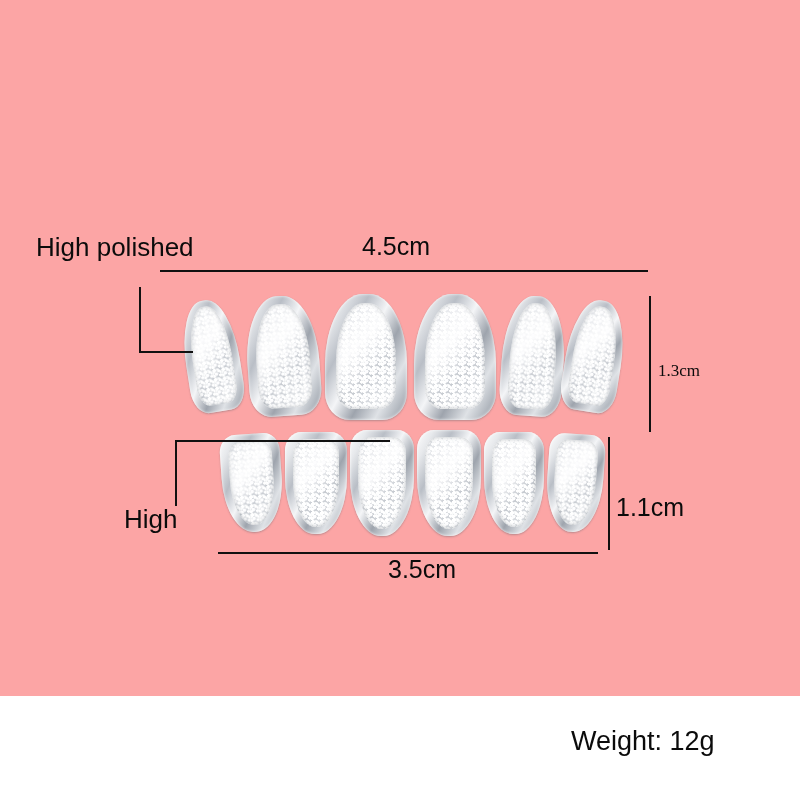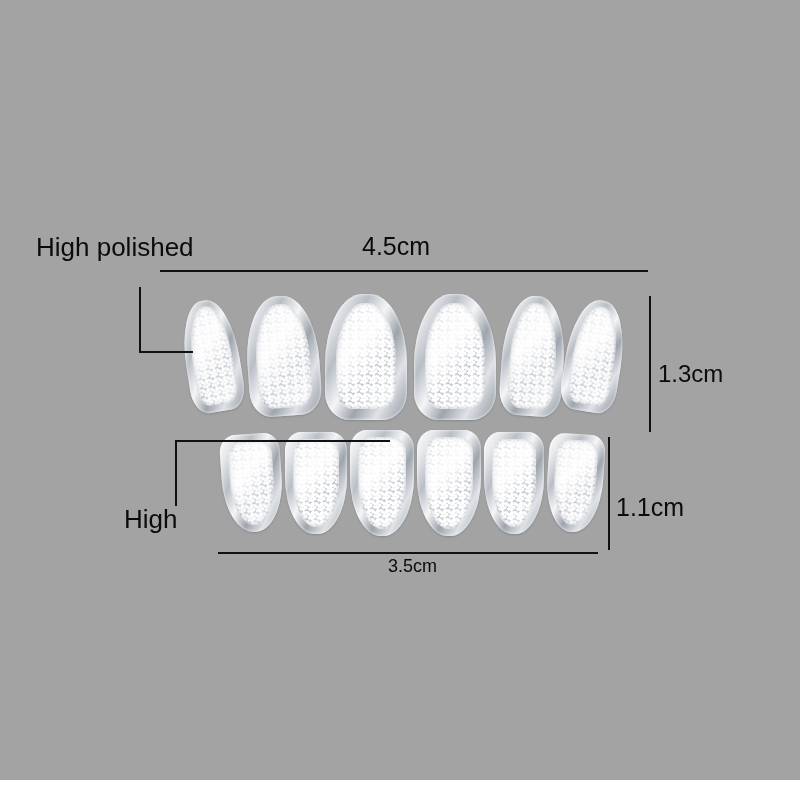--- a/index.html
+++ b/index.html
@@ -9,22 +9,22 @@
   body {
     width: 800px;
     height: 800px;
     background: #ffffff;
     font-family: "Liberation Sans", sans-serif;
     overflow: hidden;
   }
   #canvas {
     position: relative;
     width: 800px;
-    height: 780px;
-    background: #a3a3a3;
+    height: 696px;
+    background: #fca5a5;
   }
 
   
   .label {
     position: absolute;
     color: #0b0b0b;
     font-family: "Liberation Sans", sans-serif;
     white-space: nowrap;
     line-height: 1;
   }
@@ -39,26 +39,27 @@
     font-size: 26px;
   }
   #label-width-top {
     left: 362px;
     top: 234px;
     font-size: 25px;
   }
   #label-width-bottom {
     left: 388px;
     top: 557px;
-    font-size: 18px;
+    font-size: 25px;
   }
   #label-height-top {
     left: 658px;
     top: 362px;
-    font-size: 24px;
+    font-size: 17px;
+    font-family: Liberation Serif, serif;
   }
   #label-height-bottom {
     left: 616px;
     top: 486px;
     font-size: 25px;
     margin-top: 9px;
   }
   #label-weight {
     left: 571px;
     top: 728px;
@@ -236,14 +237,15 @@
   <div class="label" id="label-brass">High</div>
 
   <div class="label" id="label-width-top">4.5cm</div>
 
   <div class="label" id="label-width-bottom">3.5cm</div>
 
   <div class="label" id="label-height-top">1.3cm</div>
 
   <div class="label" id="label-height-bottom">1.1cm</div>
 
+  <div class="label" id="label-weight">Weight: 12g</div>
 
 </div>
 
 </body></html>

